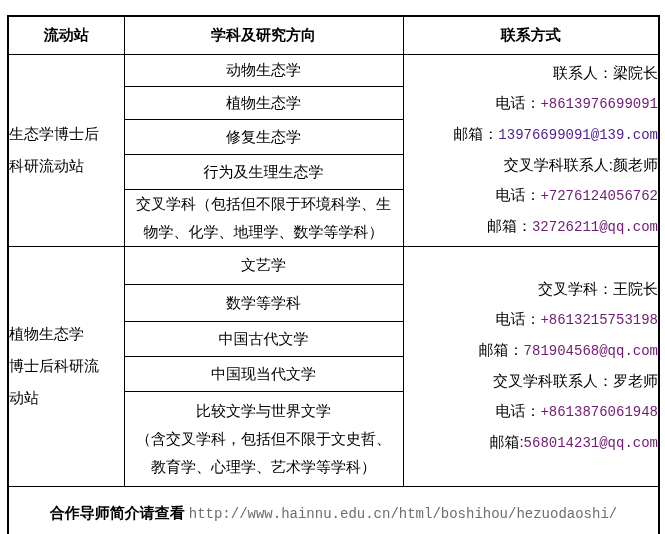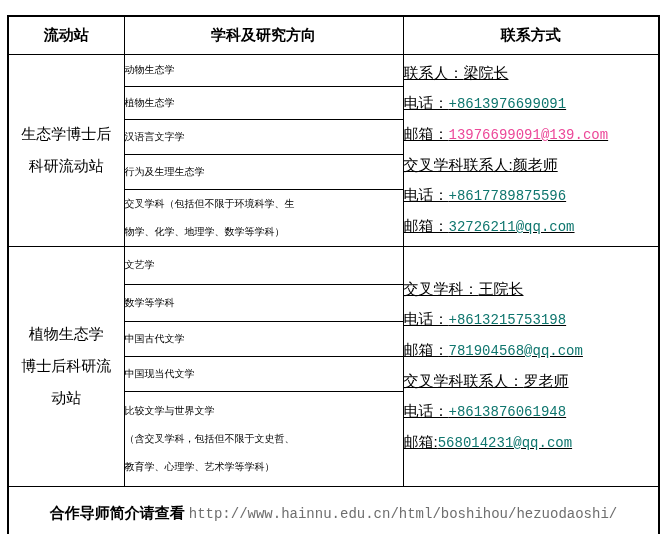--- a/index.html
+++ b/index.html
@@ -24,48 +24,48 @@
     overflow: hidden;
   }
   th.header-cell {
     font-size: 15px;
     font-weight: bold;
     text-align: center;
     vertical-align: middle;
   }
   td.station-cell {
     font-size: 15px;
-    text-align: center;
+    text-align: left;
     vertical-align: middle;
     white-space: pre-line;
     line-height: 32px;
   }
   td.subject-cell {
-    font-size: 10px;
+    font-size: 15px;
+    text-align: center;
     vertical-align: middle;
     white-space: pre-line;
     line-height: 28px;
   }
   td.contact-cell {
     vertical-align: middle;
   }
   .contact-line {
-    text-align: left;
+    text-align: right;
     font-size: 15px;
     line-height: 30px;
     white-space: nowrap;
-    text-decoration: underline;
   }
   .mono {
     font-family: "Liberation Mono", monospace;
     font-size: 14px;
-    color: #0f766e;
+    color: #701a75;
   }
   .muted {
-    color: #ec4899;
+    color: #4c1d95;
   }
   td.footer-cell {
     text-align: center;
     vertical-align: middle;
     font-size: 15px;
   }
   .footer-text {
     font-weight: bold;
   }
   .footer-url {
@@ -95,29 +95,29 @@
 
   <tr style="height:32px">
     <td class="station-cell" rowspan="5">生态学博士后
 科研流动站</td>
     <td class="subject-cell">动物生态学</td>
     <td class="contact-cell" rowspan="5">
       <div class="contact-line"><span>联系人：</span><span>梁院长</span></div>
       <div class="contact-line"><span>电话：</span><span class="mono">+8613976699091</span></div>
       <div class="contact-line"><span>邮箱：</span><span class="mono muted">13976699091@139.com</span></div>
       <div class="contact-line"><span>交叉学科联系人:</span><span>颜老师</span></div>
-      <div class="contact-line"><span>电话：</span><span class="mono">+8617789875596</span></div>
+      <div class="contact-line"><span>电话：</span><span class="mono">+7276124056762</span></div>
       <div class="contact-line"><span>邮箱：</span><span class="mono">32726211@qq.com</span></div>
     </td>
   </tr>
   <tr style="height:33px">
     <td class="subject-cell">植物生态学</td>
   </tr>
   <tr style="height:35px">
-    <td class="subject-cell">汉语言文字学</td>
+    <td class="subject-cell">修复生态学</td>
   </tr>
   <tr style="height:35px">
     <td class="subject-cell">行为及生理生态学</td>
   </tr>
   <tr style="height:57px">
     <td class="subject-cell">交叉学科（包括但不限于环境科学、生
 物学、化学、地理学、数学等学科）</td>
   </tr>
 
   <tr style="height:38px">

